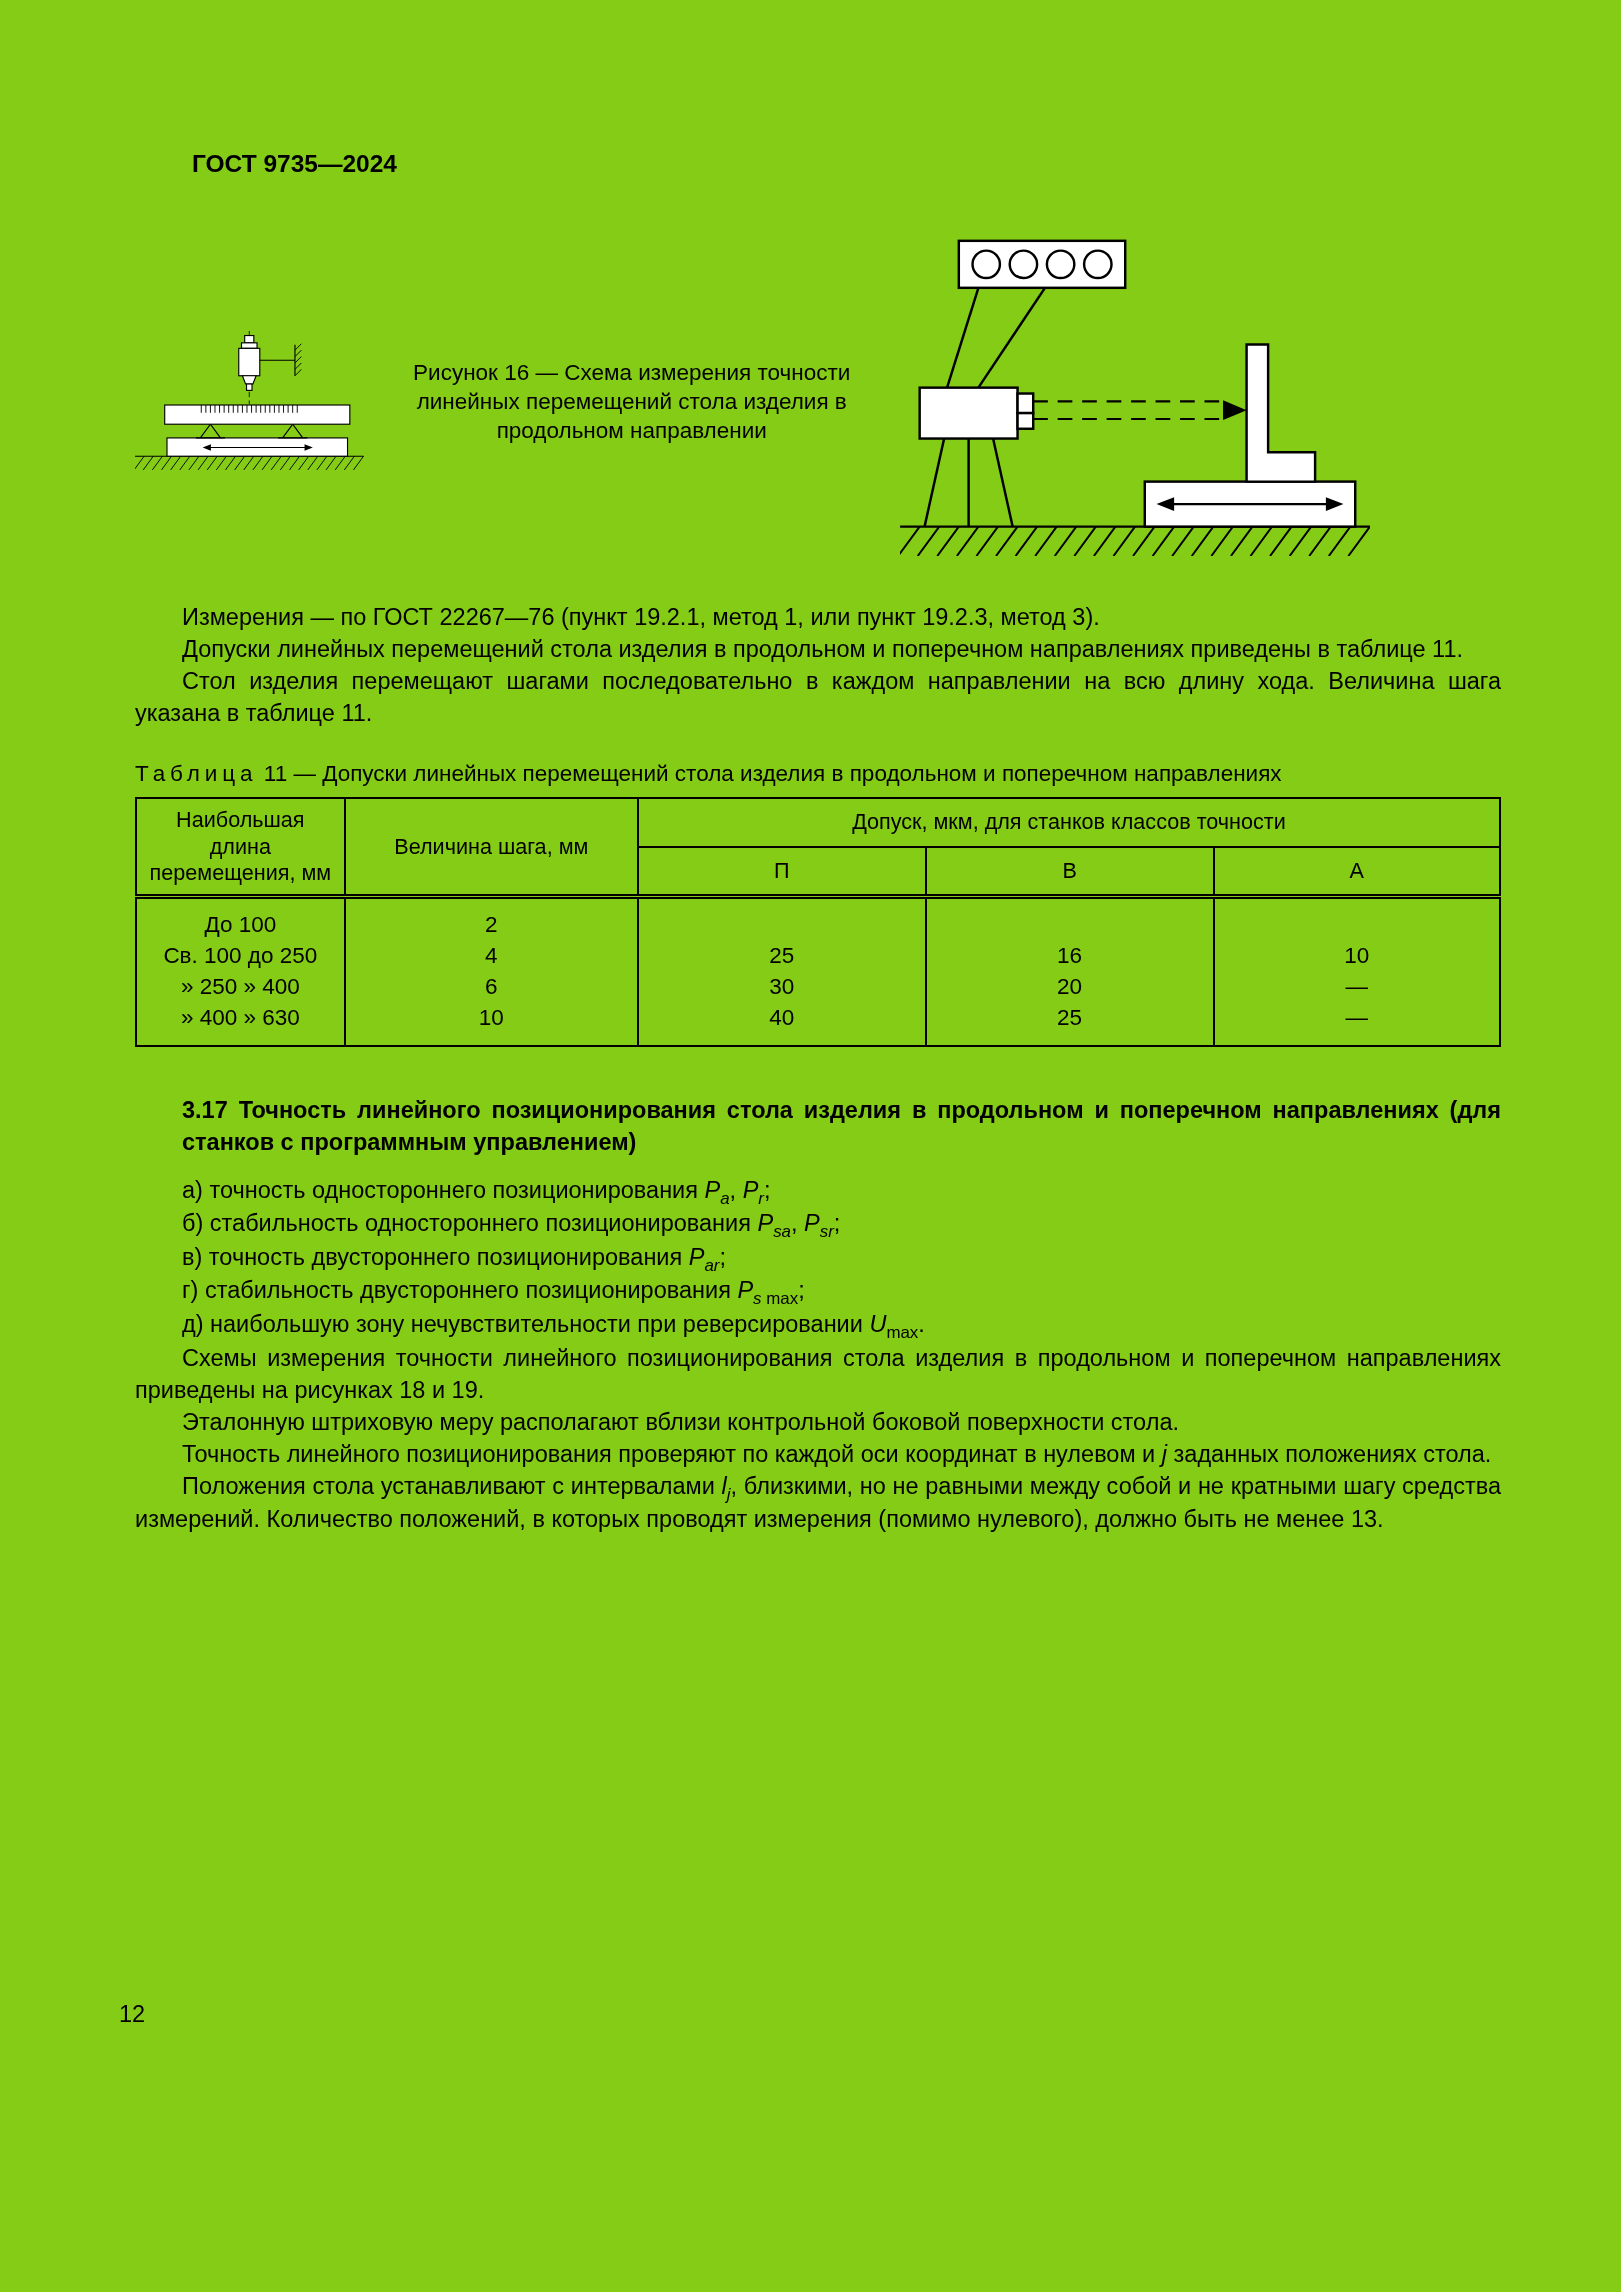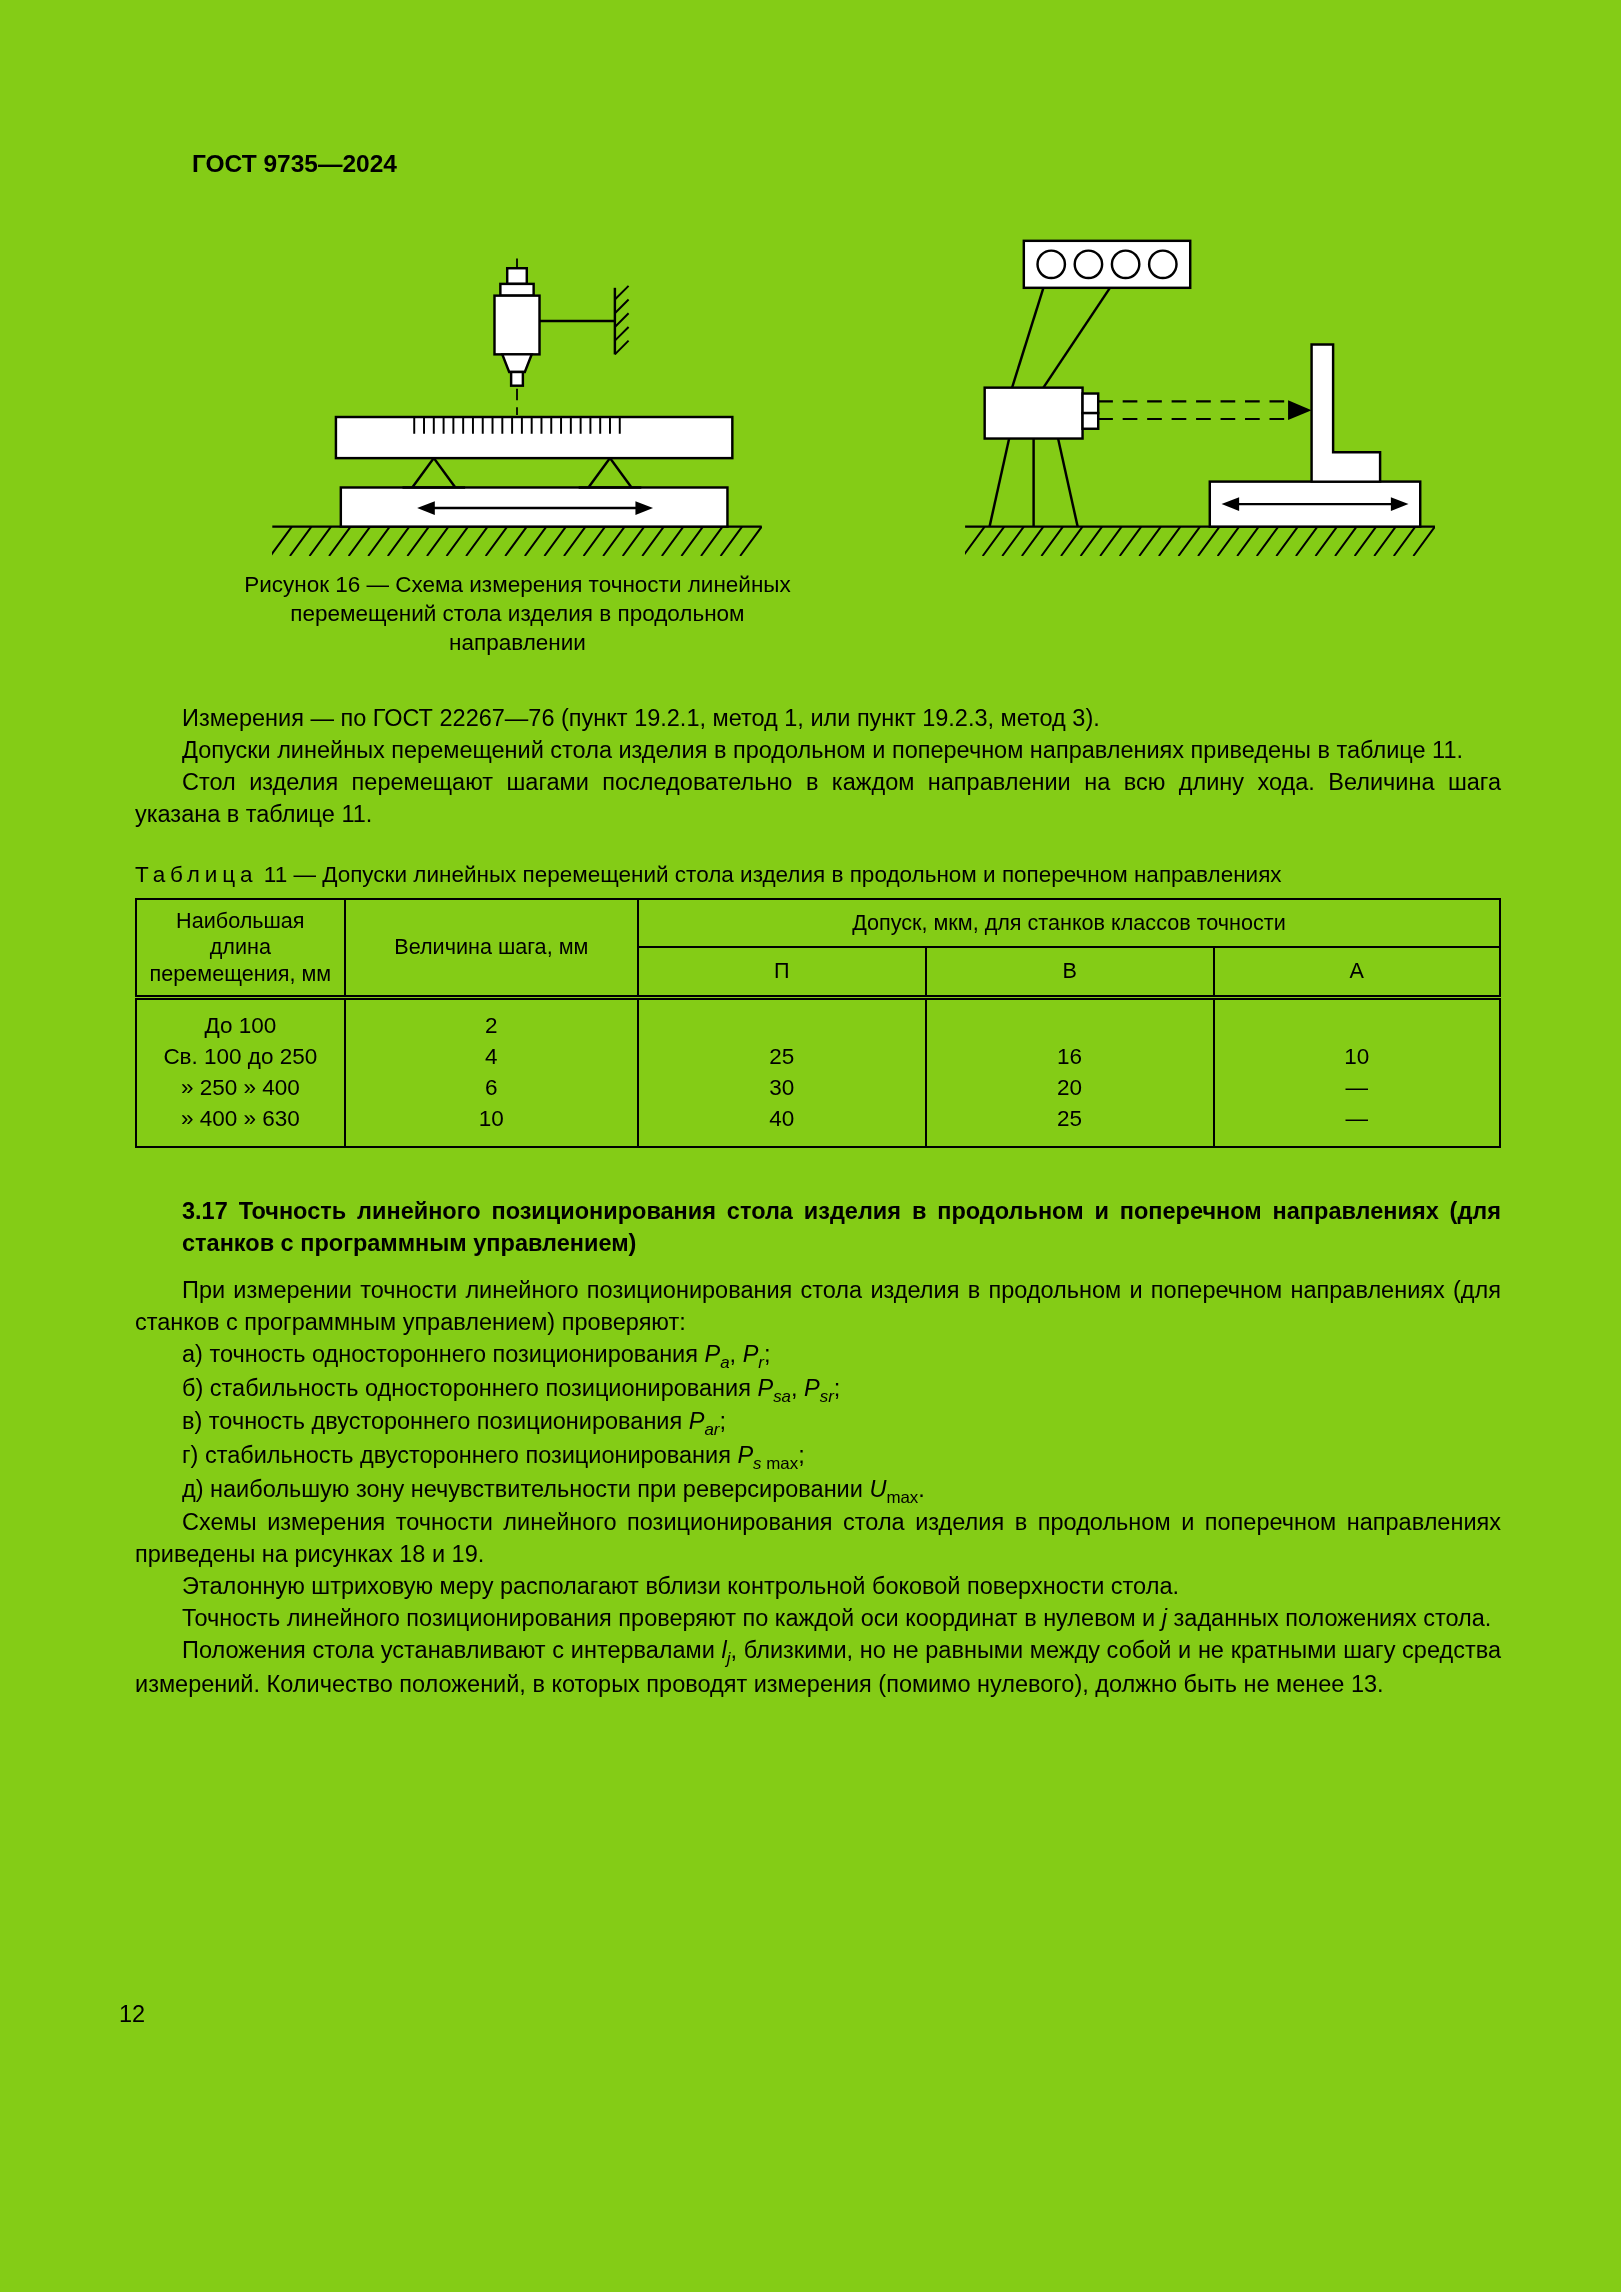--- a/index.html
+++ b/index.html
@@ -8,21 +8,21 @@
     position:relative;
     width:1621px; height:2293px;
     background:#84cc16; color:#000;
     font-family:"Liberation Sans", sans-serif;
     padding:149px 120px 0 135px;
     overflow:hidden;
   }
   .doc-header { font-weight:bold; font-size:24.5px; line-height:29px; margin-left:57px; }
 
   .figures-row { display:flex; align-items:flex-start; margin-top:55px; margin-bottom:45px; }
-  .fig { display:flex; flex-direction:column; align-items:center; }
+  .fig { display:flex; align-items:center; }
   .fig-left  { width:56%; }
   .fig-right { width:44%; }
   .fig svg { display:block; }
   .fig-caption {
     margin-top:13.7px; text-align:center;
     font-size:22.5px; line-height:29px; max-width:588px;
   }
 
   .par { font-size:23.5px; line-height:32px; text-align:justify; text-indent:47px; }
   sub { font-size:0.72em; line-height:1; }
@@ -200,21 +200,20 @@
         <td>10</td>
         <td>40</td>
         <td>25</td>
         <td>—</td>
       </tr>
     </tbody>
   </table>
 
   <h3 class="sec-heading">3.17 Точность линейного позиционирования стола изделия в продольном и поперечном направлениях (для станков с программным управлением)</h3>
 
-  <p class="par">При измерении точности линейного позиционирования стола изделия в продольном и поперечном направлениях (для станков с программным управлением) проверяют:</p>
   <p class="par">а) точность одностороннего позиционирования <i>P</i><sub><i>a</i></sub>, <i>P</i><sub><i>r</i></sub>;</p>
   <p class="par">б) стабильность одностороннего позиционирования <i>P</i><sub><i>sa</i></sub>, <i>P</i><sub><i>sr</i></sub>;</p>
   <p class="par">в) точность двустороннего позиционирования <i>P</i><sub><i>ar</i></sub>;</p>
   <p class="par">г) стабильность двустороннего позиционирования <i>P</i><sub><i>s</i>&nbsp;max</sub>;</p>
   <p class="par">д) наибольшую зону нечувствительности при реверсировании <i>U</i><sub>max</sub>.</p>
   <p class="par">Схемы измерения точности линейного позиционирования стола изделия в продольном и попереч­ном направлениях приведены на рисунках 18 и 19.</p>
   <p class="par">Эталонную штриховую меру располагают вблизи контрольной боковой поверхности стола.</p>
   <p class="par">Точность линейного позиционирования проверяют по каждой оси координат в нулевом и <i>j</i> задан­ных положениях стола.</p>
   <p class="par">Положения стола устанавливают с интервалами <i>l</i><sub><i>j</i></sub>, близкими, но не равными между собой и не кратными шагу средства измерений. Количество положений, в которых проводят измерения (помимо нулевого), должно быть не менее 13.</p>
 

